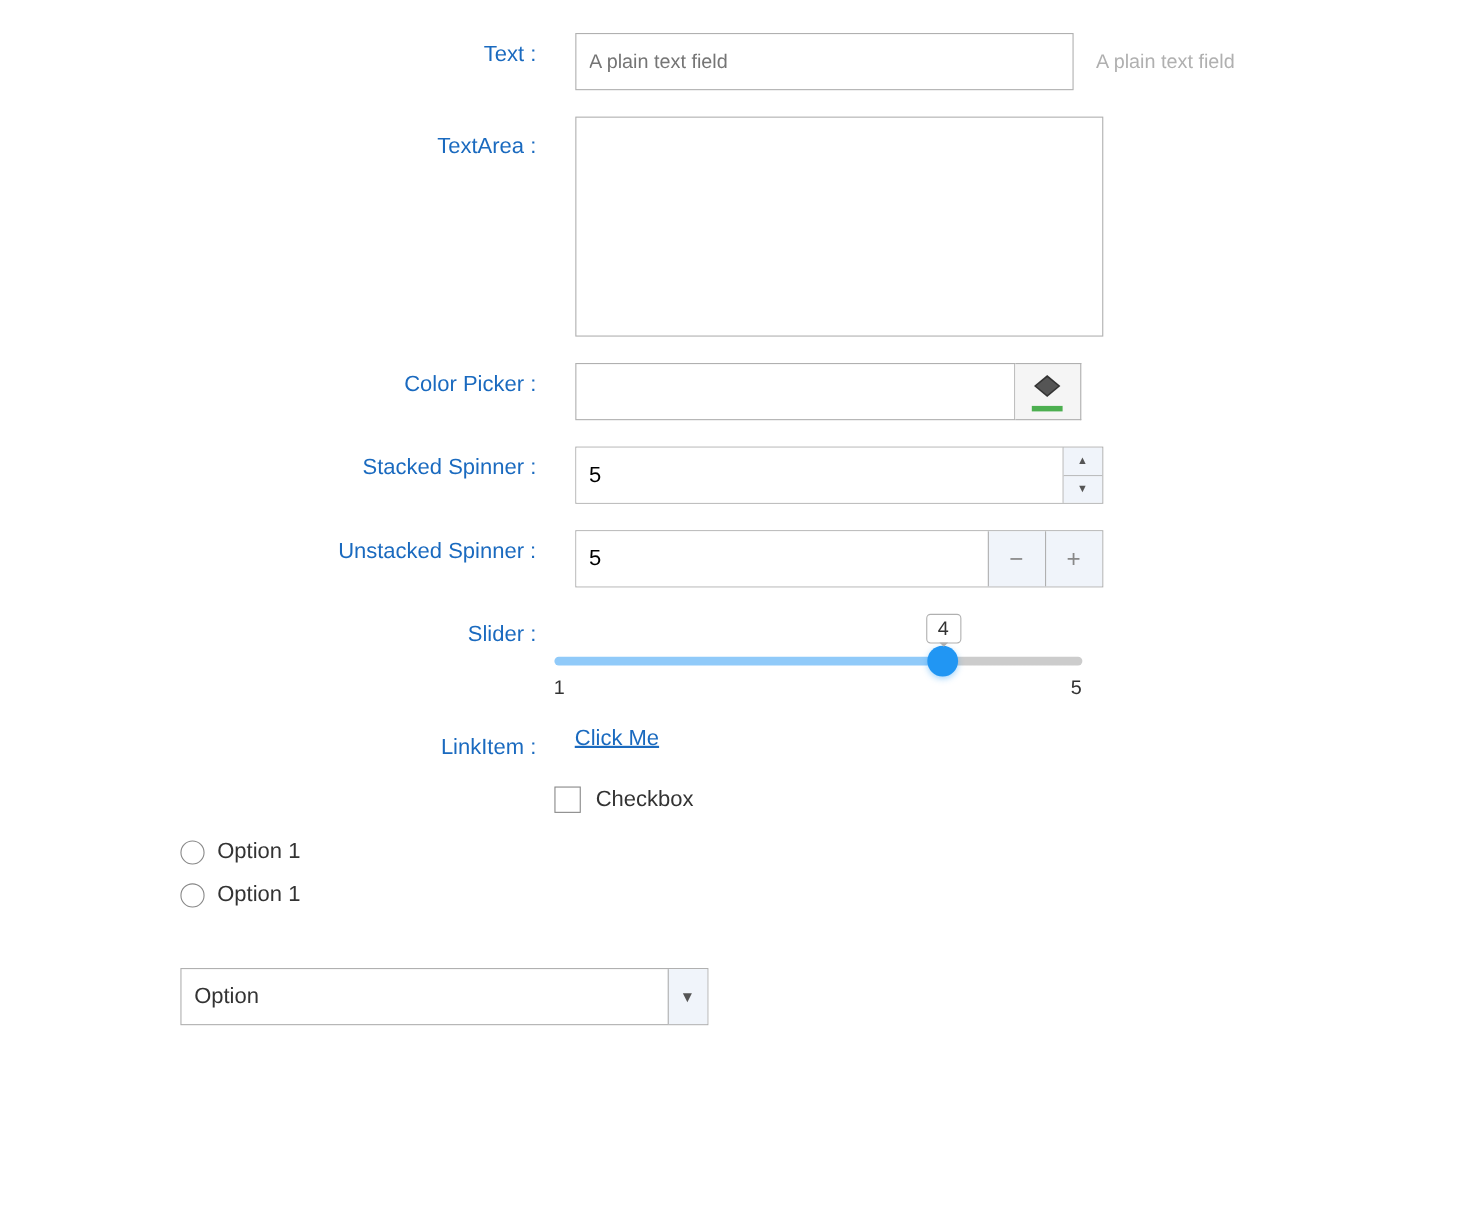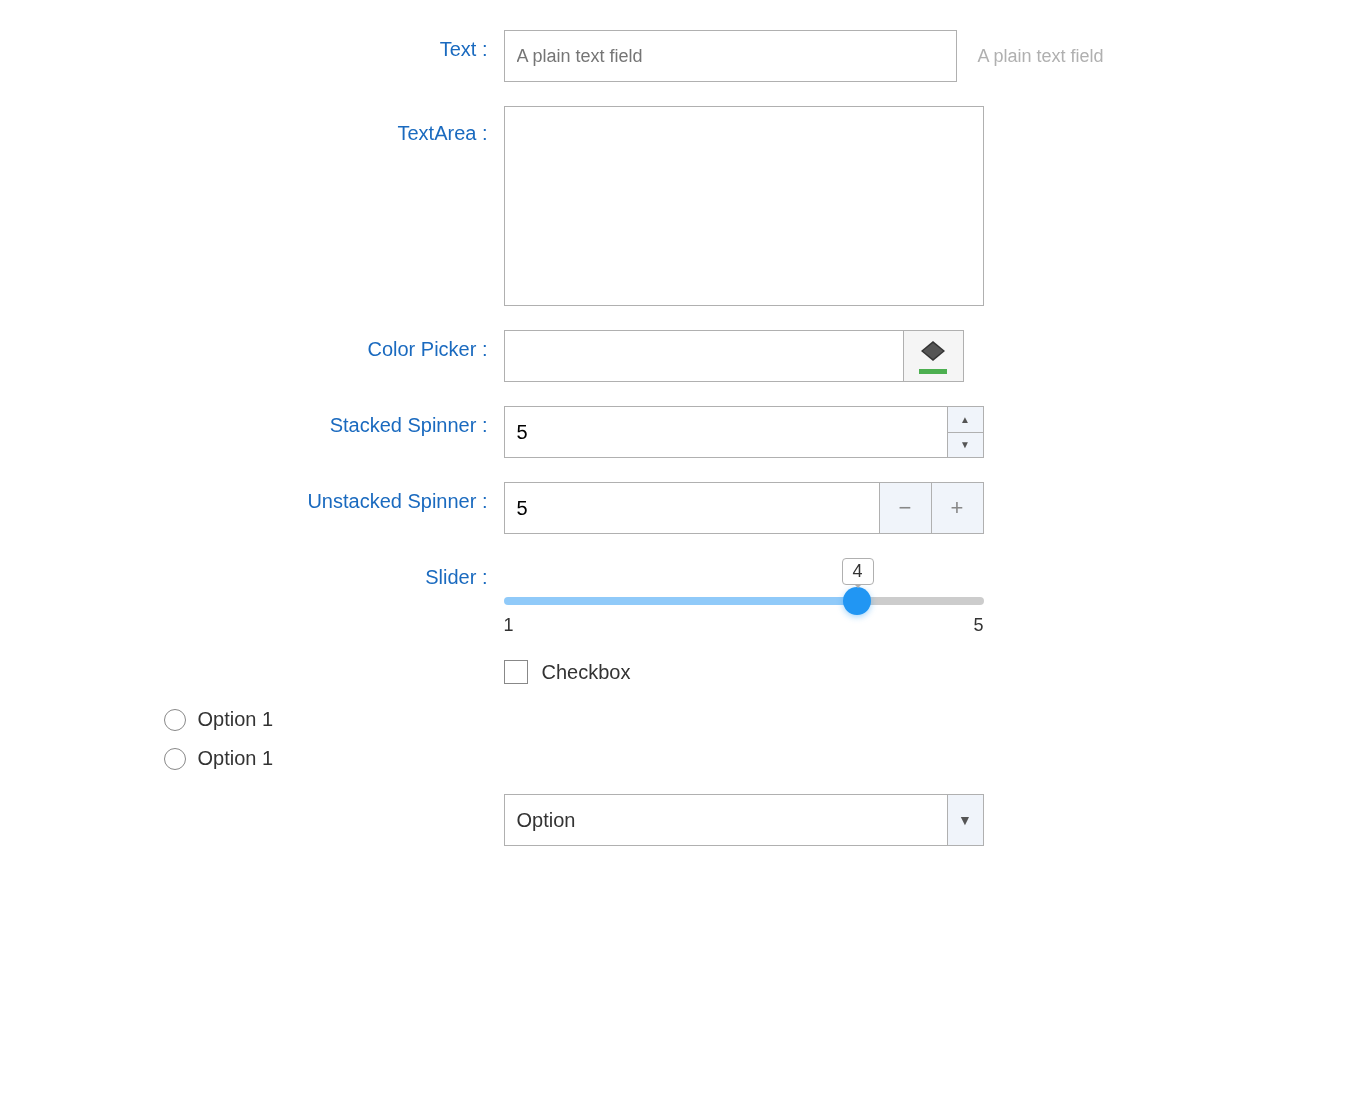--- a/index.html
+++ b/index.html
@@ -20,20 +20,21 @@
     .form-container {
       max-width: 1100px;
       margin: 0 auto;
       padding: 30px 40px;
     }
 
     .form-row {
       display: flex;
       align-items: flex-start;
       margin-bottom: 24px;
+      gap: 19px;
     }
 
     .form-label {
       color: #1a6abf;
       font-size: 20px;
       text-align: right;
       min-width: 340px;
       padding-right: 16px;
       padding-top: 8px;
       flex-shrink: 0;
@@ -345,20 +346,21 @@
       margin-right: 12px;
       flex-shrink: 0;
       background: #fff;
     }
 
     
     .select-row {
       display: flex;
       align-items: flex-start;
       margin-bottom: 24px;
+      flex-direction: column;
     }
 
     .select-wrap {
       width: 480px;
       height: 52px;
       border: 1px solid #b0b0b0;
       display: flex;
       align-items: center;
       background: #fff;
       position: relative;
@@ -456,20 +458,26 @@
         <span class="slider-tooltip">4</span>
       </div>
       <input type="range" class="slider-input" min="1" max="5" value="4" style="">
       <div class="slider-range-labels">
         <span>1</span>
         <span>5</span>
       </div>
     </div>
   </div>
 
+  <div class="form-row">
+    <div class="form-label">LinkItem :</div>
+    <div class="form-control-wrap">
+      <a class="link-item" href="#">Click Me</a>
+    </div>
+  </div>
 
   <div class="checkbox-row">
     <div class="checkbox-wrap">
       <input type="checkbox" class="checkbox-input" style="">
       <label class="checkbox-label">Checkbox</label>
     </div>
   </div>
 
   <div class="radio-group-row">
     <div class="radio-options">

